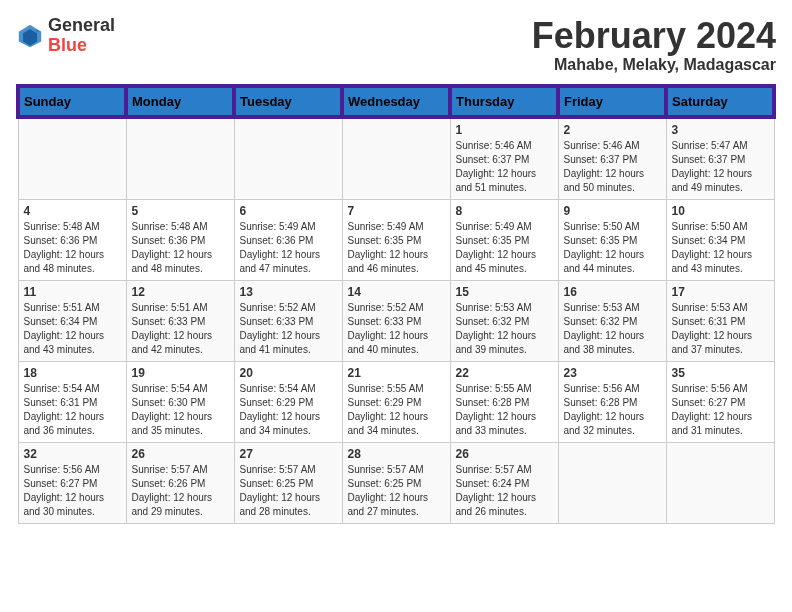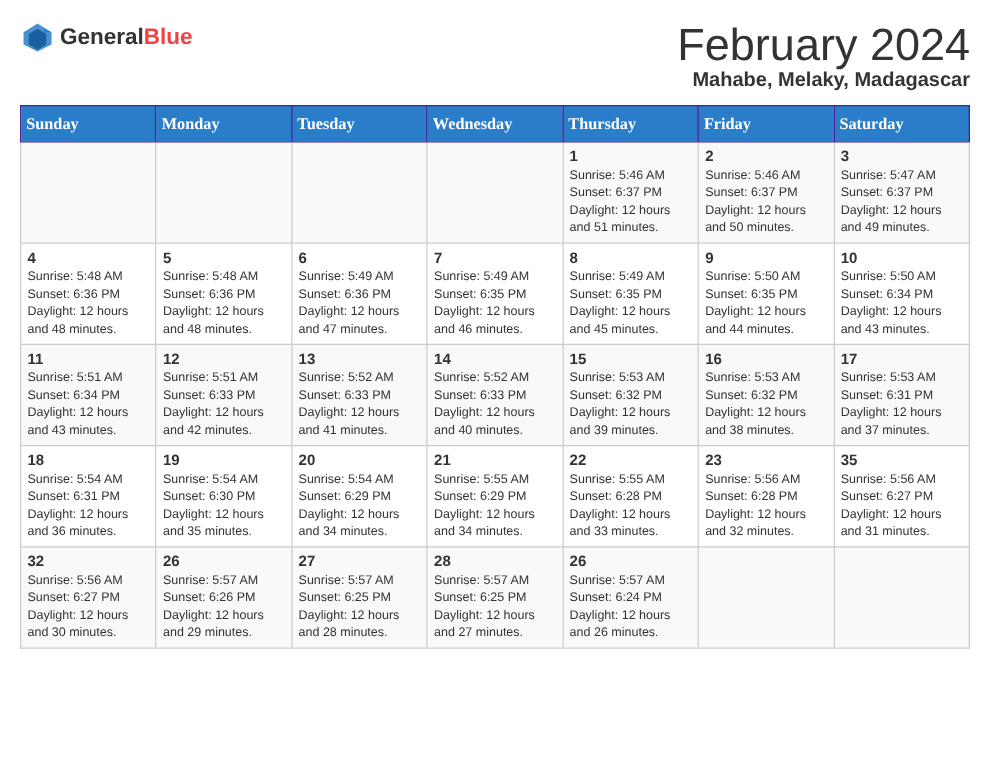--- a/index.html
+++ b/index.html
@@ -16,21 +16,21 @@
       align-items: flex-start;
       margin-bottom: 10px;
     }
     .logo {
       display: flex;
       align-items: center;
       gap: 4px;
     }
     .logo-text {
       display: flex;
-      flex-direction: row;
+      flex-direction: column;
       line-height: 1.1;
     }
     .logo-general {
       font-size: 18px;
       font-weight: bold;
       color: #333;
     }
     .logo-blue {
       font-size: 18px;
       font-weight: bold;
@@ -38,43 +38,42 @@
     }
     .logo-icon {
       width: 28px;
       height: 28px;
     }
     .title-area {
       text-align: right;
     }
     .main-title {
       font-size: 36px;
-      font-weight: normal;
+      font-weight: bold;
       color: #333;
       line-height: 1.1;
     }
     .subtitle {
       font-size: 16px;
       color: #333;
       font-weight: bold;
     }
     table {
       width: 100%;
       border-collapse: collapse;
       font-size: 11px;
     }
     thead tr th {
       background-color: #2a7dc9;
-      color: #ffffff;
+      color: #000000;
       padding: 6px 4px;
       text-align: left;
       font-size: 13px;
       font-weight: bold;
-      border: 1px solid #4c1d95;
-      font-family: Liberation Serif, serif;
+      border: 4px solid #4c1d95;
     }
     tbody tr td {
       border: 1px solid #ccc;
       padding: 4px 5px;
       vertical-align: top;
       width: calc(100% / 7);
       min-height: 80px;
       height: 80px;
     }
     tbody tr:nth-child(odd) td {

